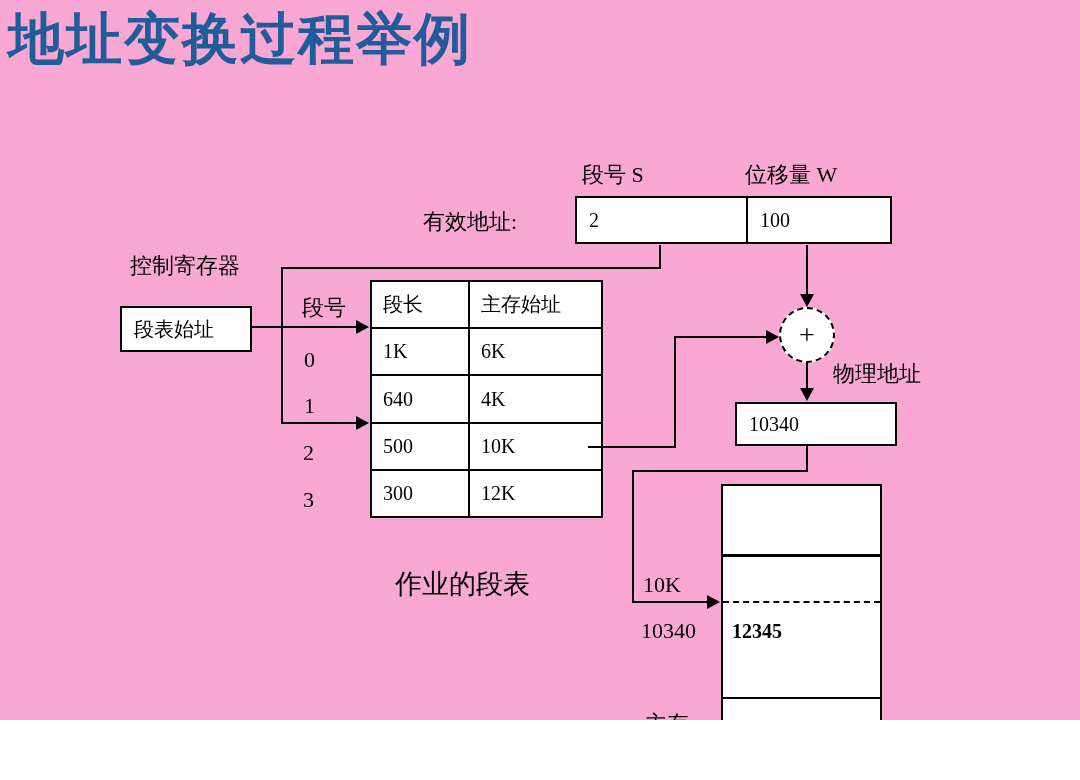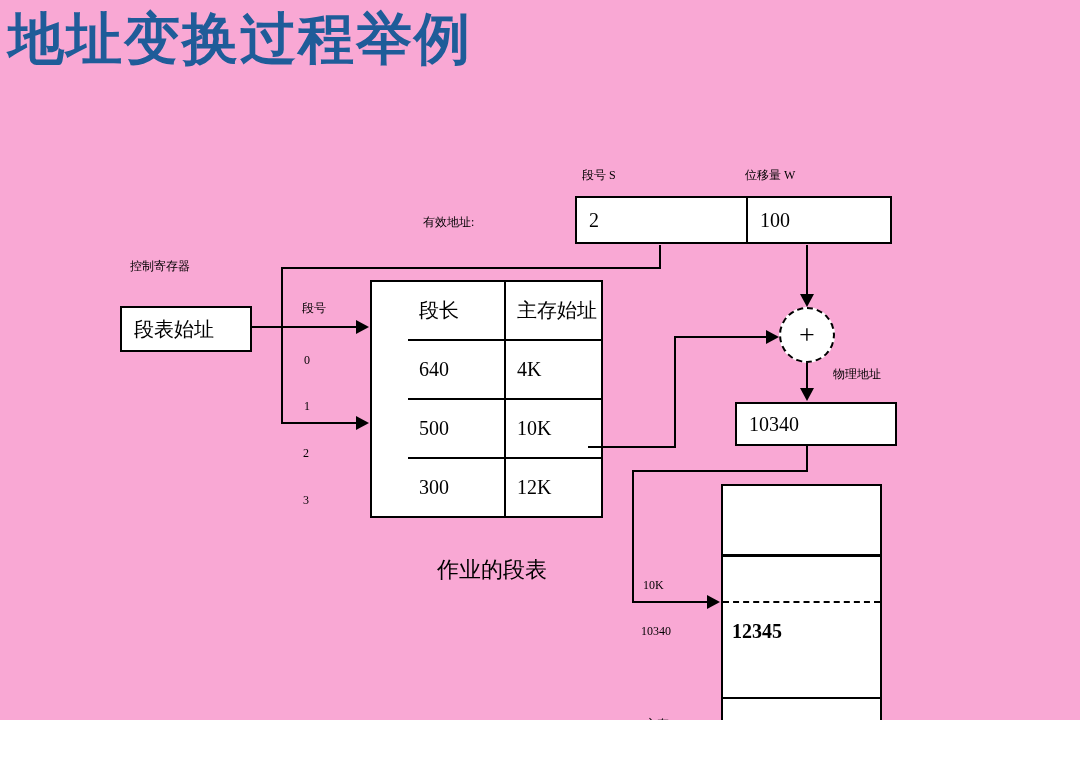--- a/index.html
+++ b/index.html
@@ -5,34 +5,34 @@
   html,body{margin:0;padding:0;background:#fff;}
   .canvas{
     position:relative;width:1080px;height:720px;background:#f9a8d4;
     font-family:"Liberation Serif","DejaVu Serif",serif;color:#000;overflow:hidden;
   }
   .title{
     position:absolute;left:8px;top:2px;
     font-family:"Liberation Sans","DejaVu Sans",sans-serif;
     font-size:56px;font-weight:900;letter-spacing:2px;color:#1f5c99;white-space:nowrap;
   }
-  .lbl{position:absolute;font-size:12px;line-height:24px;white-space:nowrap;}
+  .lbl{position:absolute;font-size:22px;line-height:24px;white-space:nowrap;}
   .box{position:absolute;border:2px solid #000;box-sizing:border-box;background:#fff;}
   .line{position:absolute;background:#000;}
   .arrow-r{position:absolute;width:0;height:0;border-top:7px solid transparent;border-bottom:7px solid transparent;border-left:13px solid #000;}
   .arrow-d{position:absolute;width:0;height:0;border-left:7px solid transparent;border-right:7px solid transparent;border-top:13px solid #000;}
 
   
   .ea-box{left:575px;top:196px;width:317px;height:48px;display:flex;}
   .ea-cell{display:flex;align-items:center;padding-left:12px;font-size:20px;}
   .ea-cell.seg{width:157px;border-right:2px solid #000;}
   .ea-cell.off{flex:1;}
 
   
-  .seg-table{left:370px;top:280px;width:233px;height:238px;display:flex;flex-direction:column;padding-left:36px;}
+  .seg-table{left:370px;top:280px;width:233px;height:238px;display:flex;flex-direction:column;}
   .trow{flex:1;display:flex;border-bottom:2px solid #000;}
   .trow:last-child{border-bottom:none;}
   .tc1{width:85px;border-right:2px solid #000;display:flex;align-items:center;padding-left:11px;font-size:20px;}
   .tc2{flex:1;display:flex;align-items:center;padding-left:11px;font-size:20px;}
 
   .small-box{display:flex;align-items:center;padding-left:12px;font-size:20px;}
 
   
   .adder{position:absolute;left:779px;top:307px;width:56px;height:56px;border:2px dashed #000;border-radius:50%;box-sizing:border-box;display:flex;align-items:center;justify-content:center;font-size:28px;background:#fff;}
 
@@ -78,34 +78,38 @@
   <div class="lbl" style="left:304px;top:394px;">1</div>
   <div class="lbl" style="left:303px;top:441px;">2</div>
   <div class="lbl" style="left:303px;top:488px;">3</div>
 
   <div class="box seg-table">
     <div class="trow">
       <div class="tc1">段长</div>
       <div class="tc2">主存始址</div>
     </div>
     <div class="trow">
+      <div class="tc1">1K</div>
+      <div class="tc2">6K</div>
+    </div>
+    <div class="trow">
       <div class="tc1">640</div>
       <div class="tc2">4K</div>
     </div>
     <div class="trow">
       <div class="tc1">500</div>
       <div class="tc2">10K</div>
     </div>
     <div class="trow">
       <div class="tc1">300</div>
       <div class="tc2">12K</div>
     </div>
   </div>
 
-  <div class="lbl" style="left:395px;top:558px;font-size:22px;margin-left:42px;">作业的段表</div>
+  <div class="lbl" style="left:395px;top:572px;font-size:27px;">作业的段表</div>
 
   <div class="line" style="left:588px;top:446px;width:88px;height:2px;"></div>
   <div class="line" style="left:674px;top:337px;width:2px;height:111px;"></div>
   <div class="line" style="left:674px;top:336px;width:93px;height:2px;"></div>
   <div class="arrow-r" style="left:766px;top:330px;"></div>
 
   <div class="line" style="left:806px;top:245px;width:2px;height:50px;"></div>
   <div class="arrow-d" style="left:800px;top:294px;"></div>
 
   <div class="adder">

